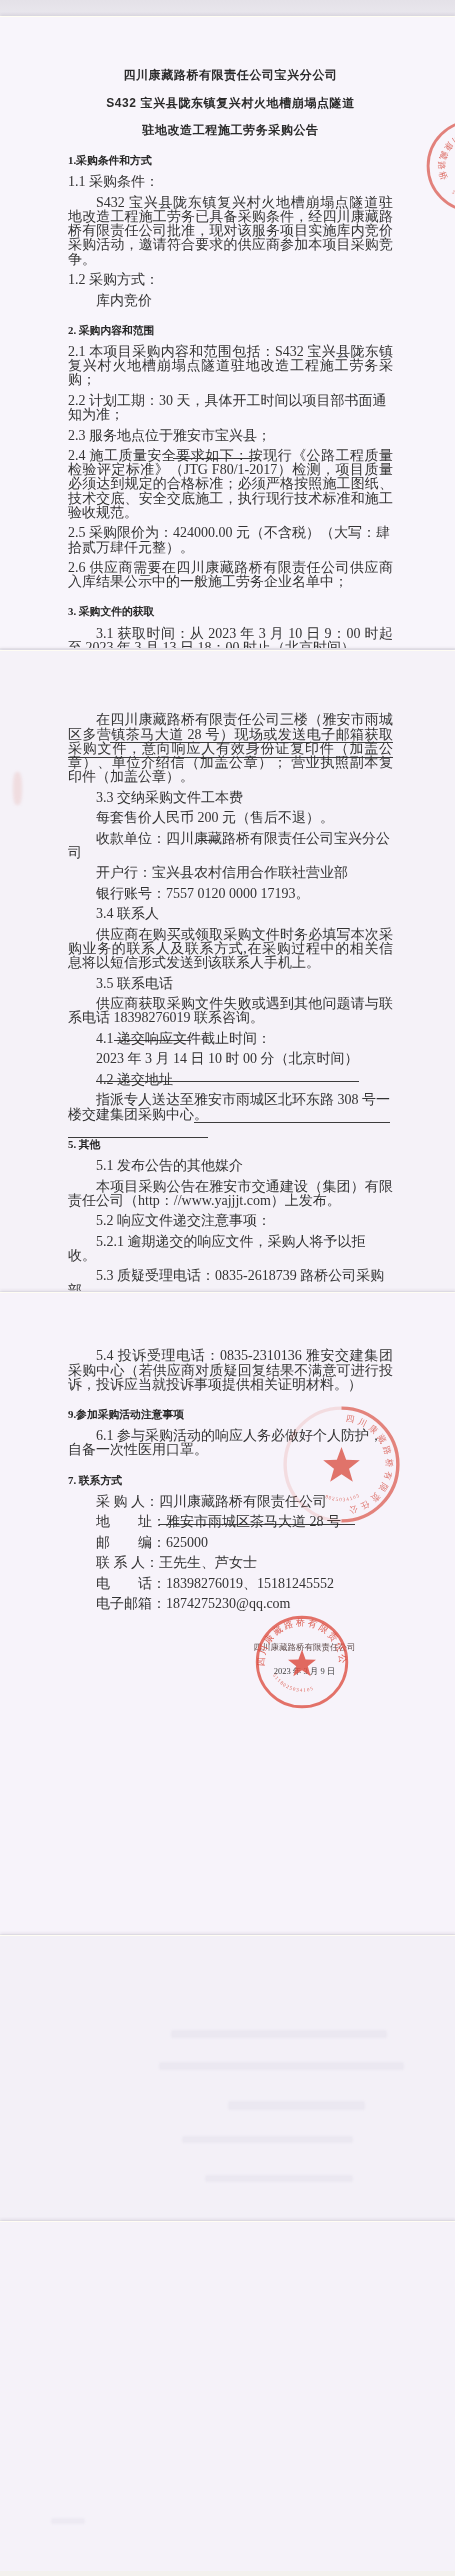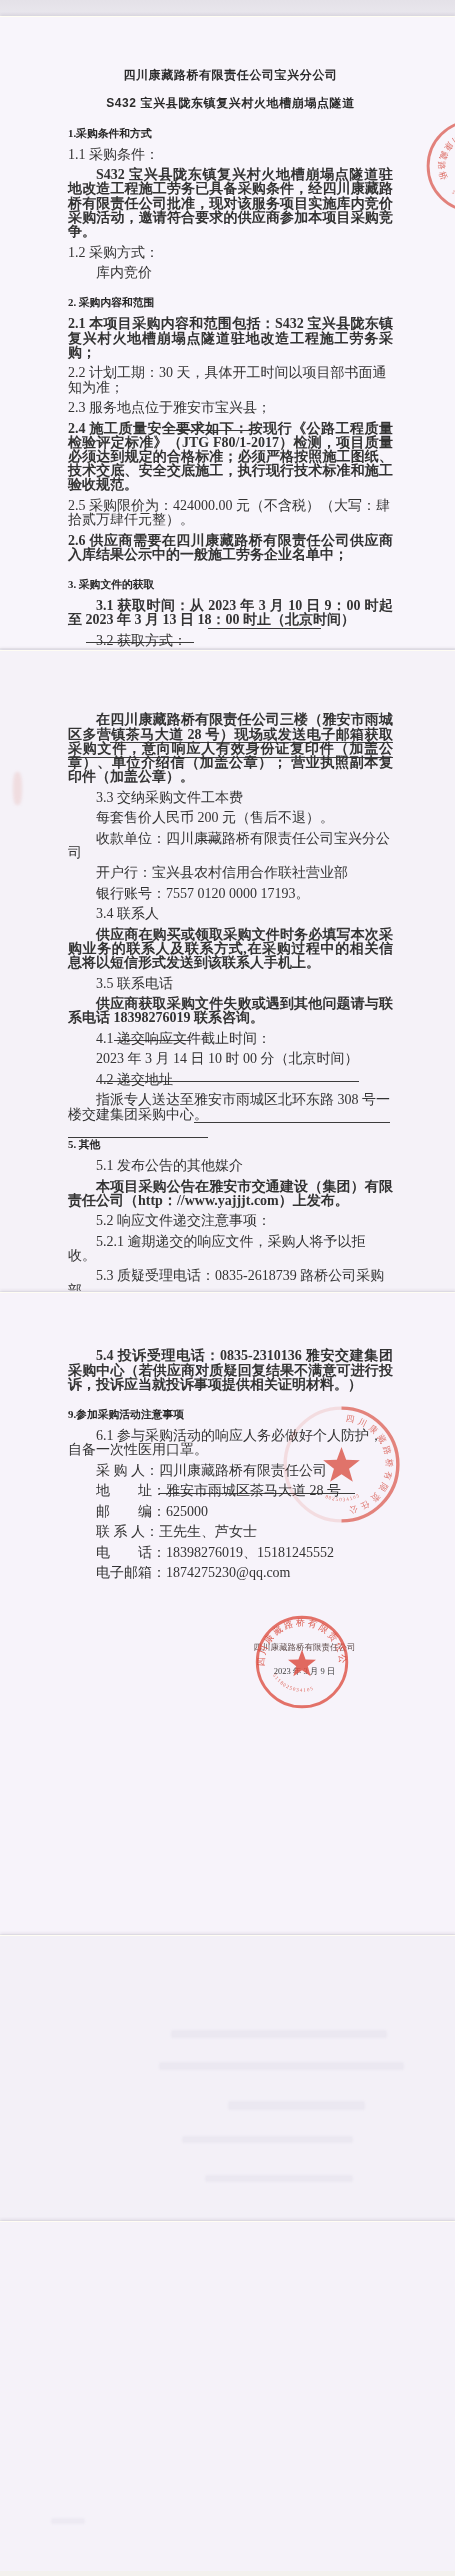--- a/index.html
+++ b/index.html
@@ -13,21 +13,21 @@
   
   .blk{color:#333;}
   .t{font-family:"Liberation Sans","DejaVu Sans",sans-serif;font-weight:bold;
      font-size:12px;line-height:15px;text-align:center;letter-spacing:0.6px;
      color:#2b2b2b;margin:0 0 12.5px 0;}
   .h{font-family:Liberation Serif, serif;font-weight:bold;
      font-size:10.8px;line-height:15.4px;color:#262626;margin:15px 0 6.8px 0;}
   .b,.bi,.p,.pi{font-family:"Liberation Serif","DejaVu Serif",serif;
      font-size:14px;line-height:14.2px;margin:6.3px 0;}
   .bi,.pi{text-indent:2em;}
-  .p,.pi{text-align:justify;font-weight:bold;}
+  .p,.pi{text-align:justify;}
   .u{border-bottom:0.6px solid #3c3c3c;padding-bottom:15px;}
   
   .signature{position:absolute;left:242px;top:348px;width:125px;text-align:center;
      font-family:"Liberation Serif","DejaVu Serif",serif;font-size:8.5px;line-height:12.5px;}
   .sig-company{color:#5d4a48;}
   .sig-date{color:#3d3d3d;margin-top:11px;}
   
   .seal{position:absolute;pointer-events:none;}
   
   .smudge{position:absolute;background:rgba(205,70,55,0.12);filter:blur(1.7px);
@@ -38,20 +38,21 @@
 </style>
 </head>
 <body>
 
 <div id="canvas">
 
   <div class="page" style="top:16px;height:631px;background:#f8f5fb;">
     <div class="content" style="padding:51px 63px 0 68px;">
         <div class="blk t"><span>四川康藏路桥有限责任公司宝兴分公司</span></div>
         <div class="blk t"><span>S432 宝兴县陇东镇复兴村火地槽崩塌点隧道</span></div>
+        <div class="blk t"><span>驻地改造工程施工劳务采购公告</span></div>
         <div class="blk h"><span>1.采购条件和方式</span></div>
         <div class="blk b"><span>1.1 采购条件：</span></div>
         <div class="blk pi"><span>S432 宝兴县陇东镇复兴村火地槽崩塌点隧道驻地改造工程施工劳务已具备采购条件，经四川康藏路桥有限责任公司批准，现对该服务项目实施库内竞价采购活动，邀请符合要求的供应商参加本项目采购竞争。</span></div>
         <div class="blk b"><span>1.2 采购方式：</span></div>
         <div class="blk bi"><span>库内竞价</span></div>
         <div class="blk h"><span>2. 采购内容和范围</span></div>
         <div class="blk p"><span>2.1 本项目采购内容和范围包括：S432 宝兴县陇东镇复兴村火地槽崩塌点隧道驻地改造工程施工劳务采购；</span></div>
         <div class="blk b"><span>2.2 计划工期：30 天，具体开工时间以项目部书面通知为准；</span></div>
         <div class="blk b"><span>2.3 服务地点位于</span><span class="u">雅安市宝兴县</span><span>；</span></div>
         <div class="blk p"><span>2.4 施工质量安全要求如下：按现行《公路工程质量检验评定标准》（JTG F80/1-2017）检测，项目质量必须达到规定的合格标准；必须严格按照施工图纸、技术交底、安全交底施工，执行现行技术标准和施工验收规范。</span></div>
@@ -99,20 +100,21 @@
         <div class="blk bi"><span>5.3 质疑受理电话：0835-2618739 路桥公司采购部</span></div>
       </div>
     <div class="smudge" style="left:12.5px;top:121px;width:9px;height:33px;"></div>
   </div>
 
   <div class="page" style="top:1292px;height:641px;background:#f7f3fa;">
     <div class="content" style="padding:50px 63px 0 68px;">
         <div class="blk pi"><span>5.4 投诉受理电话：0835-2310136 雅安交建集团采购中心（若供应商对质疑回复结果不满意可进行投诉，投诉应当就投诉事项提供相关证明材料。）</span></div>
         <div class="blk h"><span>9.参加采购活动注意事项</span></div>
         <div class="blk bi"><span>6.1 参与采购活动的响应人务必做好个人防护，自备一次性医用口罩。</span></div>
+        <div class="blk h"><span>7. 联系方式</span></div>
         <div class="blk bi"><span>采 购 人：</span><span class="u">四川康藏路桥有限责任公司　　</span></div>
         <div class="blk bi"><span>地　　址：雅安市雨城区茶马大道 28 号</span></div>
         <div class="blk bi"><span>邮　　编：625000</span></div>
         <div class="blk bi"><span>联 系 人：王先生、芦女士</span></div>
         <div class="blk bi"><span>电　　话：18398276019、15181245552</span></div>
         <div class="blk bi"><span>电子邮箱：1874275230@qq.com</span></div>
       </div>
 
     <svg class="seal" style="left:276px;top:106px;" width="131" height="131" viewBox="0 0 230 230">
       <path d="M 115,16 A 99,99 0 0 1 115,214" fill="none" stroke="#da5246" stroke-width="6" opacity="0.7"></path>

